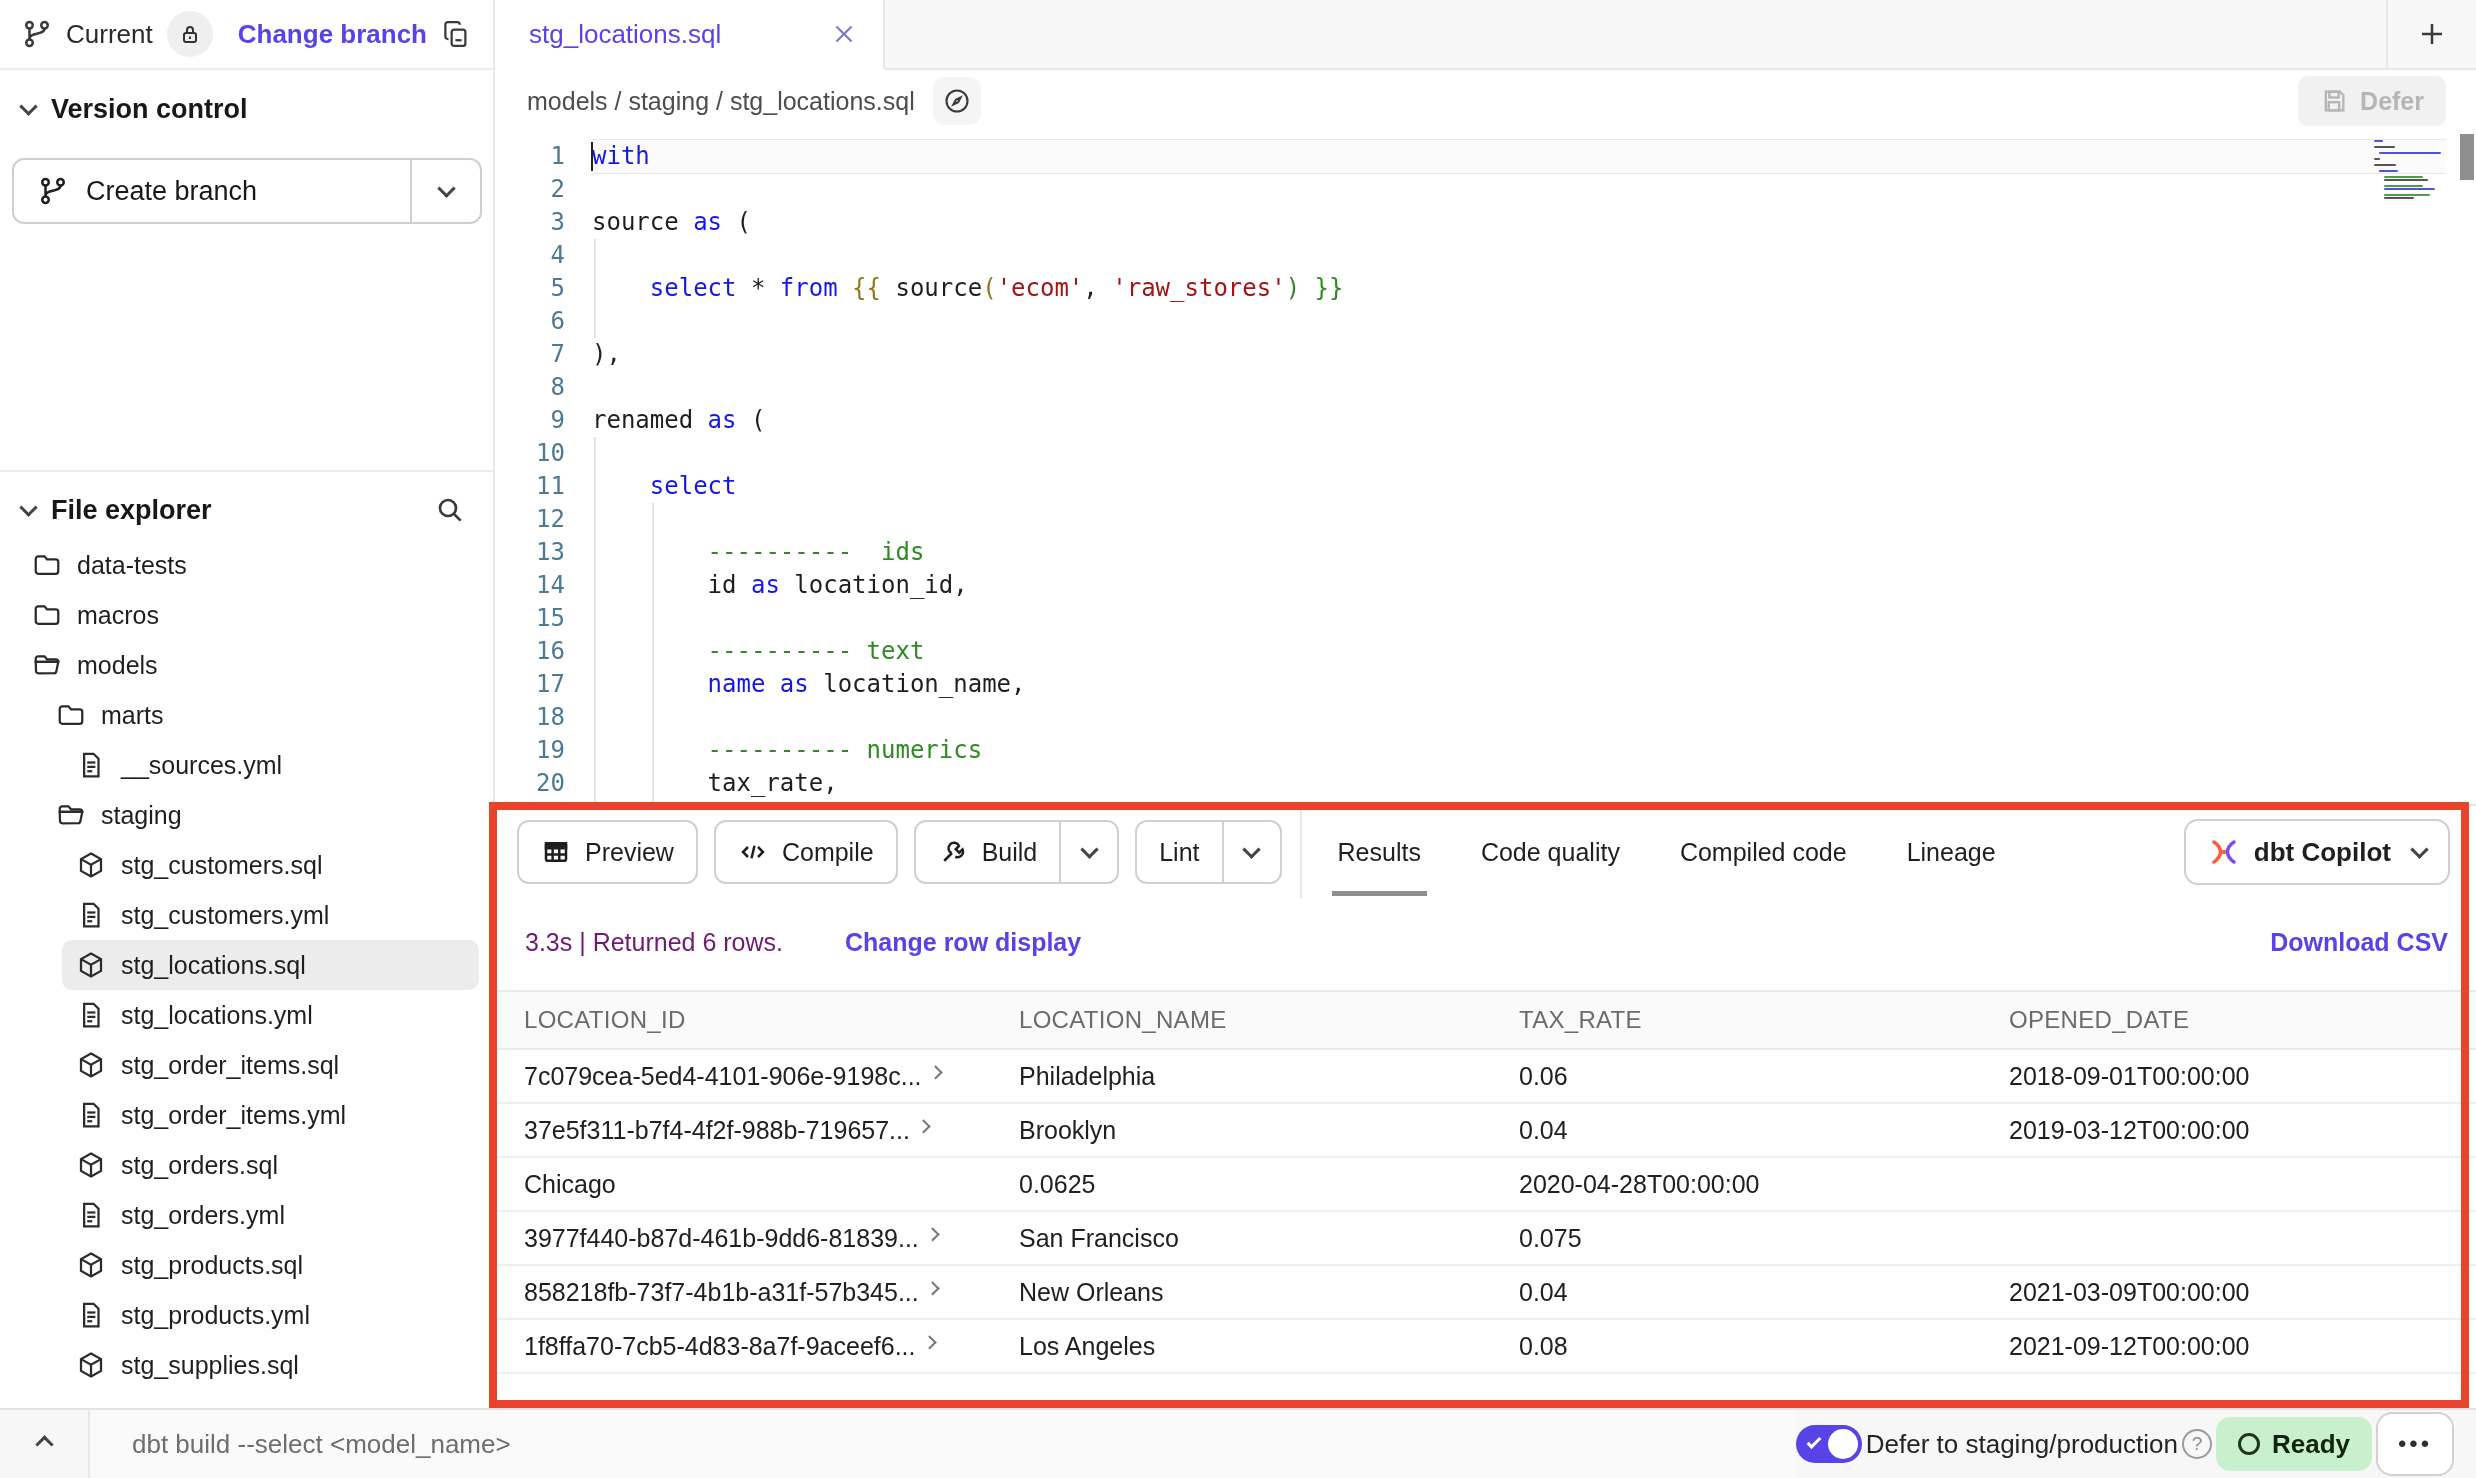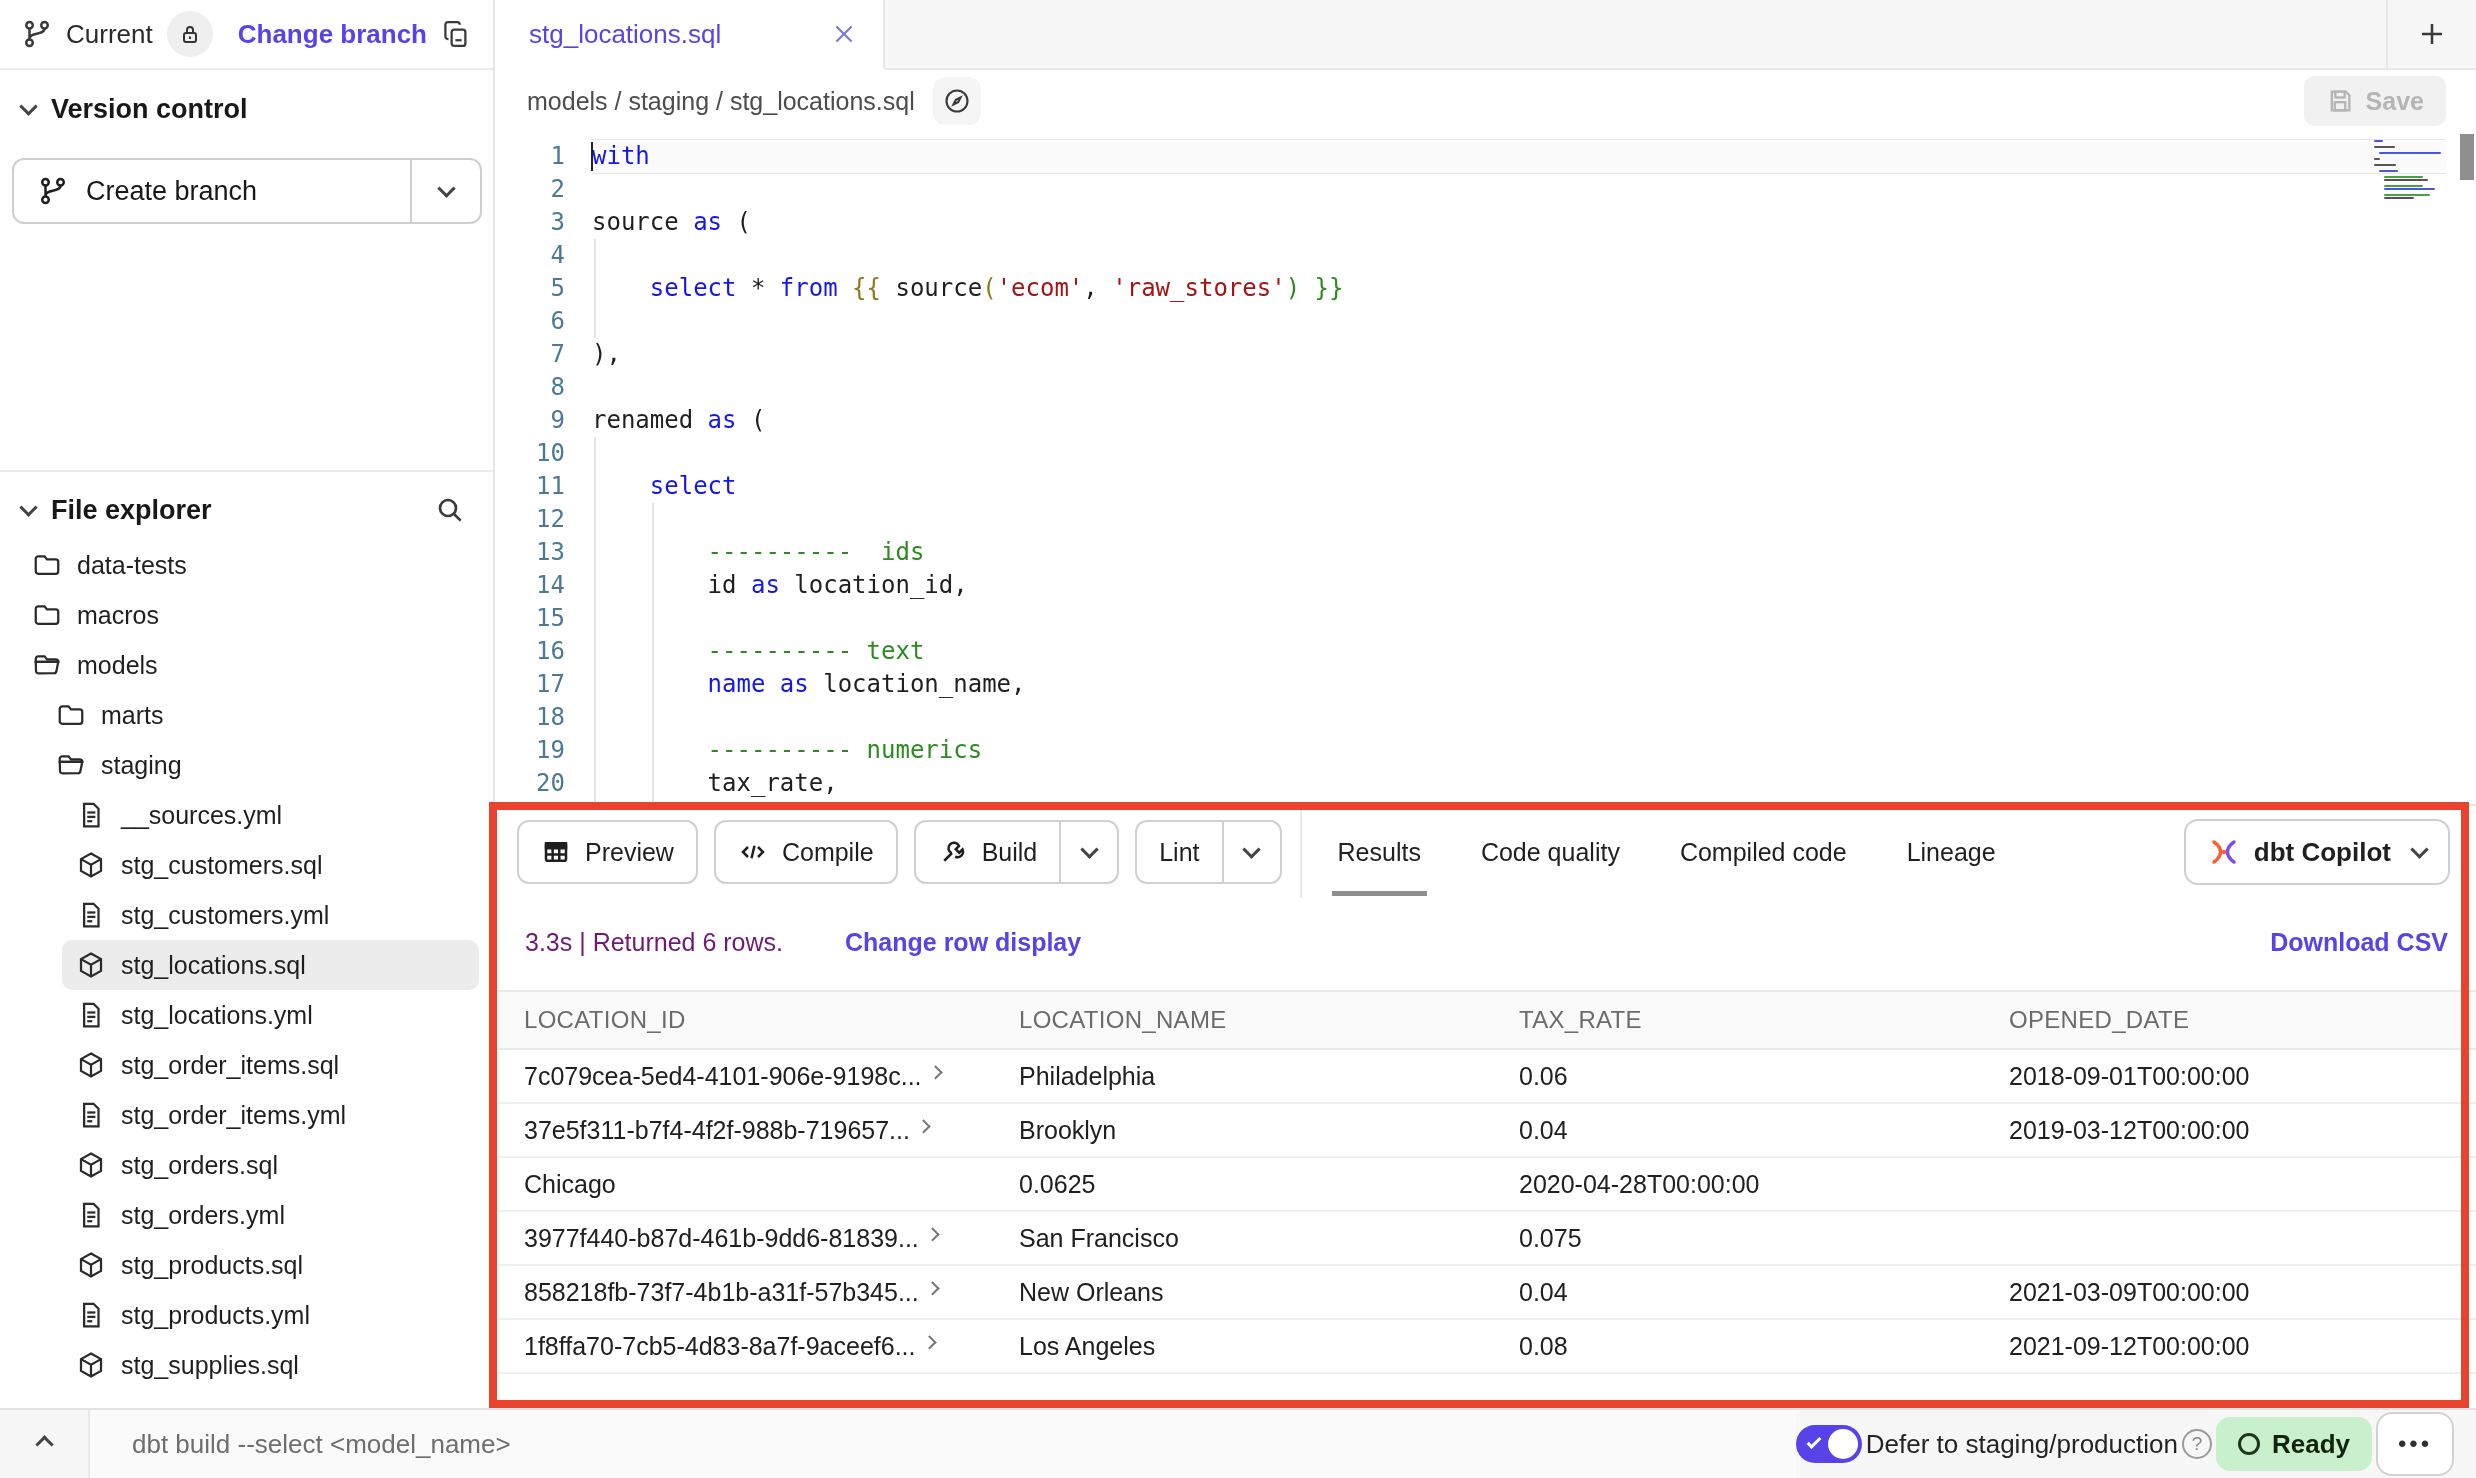--- a/index.html
+++ b/index.html
@@ -191,39 +191,39 @@
         <span>models</span>
       </div>
       <div class="fe-row" style="margin-left: 42px;">
         <span class="ficon">
           <svg width="30" height="30" viewBox="0 0 24 24" fill="none" stroke="#2b2b2b" stroke-width="1.8">
             <path d="M3 7 a2 2 0 0 1 2-2 h5 l2 2.5 h7 a2 2 0 0 1 2 2 V17 a2 2 0 0 1-2 2 H5 a2 2 0 0 1-2-2 Z"></path>
           </svg>
         </span>
         <span>marts</span>
       </div>
-      <div class="fe-row" style="margin-left: 42px;">
-        <span class="ficon">
-          <svg width="30" height="30" viewBox="0 0 24 24" fill="none" stroke="#2b2b2b" stroke-width="1.8">
-            <path d="M3 7 a2 2 0 0 1 2-2 h5 l2 2.5 h7 a2 2 0 0 1 2 2 V9.5 H3 Z"></path>
-            <path d="M3 9.5 H21 L19.5 17 a2 2 0 0 1-2 1.6 H5.2 a2 2 0 0 1-2-1.8 Z"></path>
-          </svg>
-        </span>
-        <span>staging</span>
-      </div>
       <div class="fe-row" style="margin-left: 62px;">
         <span class="ficon">
           <svg width="30" height="30" viewBox="0 0 24 24" fill="none" stroke="#2b2b2b" stroke-width="1.8">
             <path d="M6.5 3 h7.5 l4 4 v14 H6.5 Z"></path>
             <line x1="9" y1="10" x2="15.5" y2="10"></line>
             <line x1="9" y1="13.5" x2="15.5" y2="13.5"></line>
             <line x1="9" y1="17" x2="13" y2="17"></line>
           </svg>
         </span>
         <span>__sources.yml</span>
+      </div>
+      <div class="fe-row" style="margin-left: 42px;">
+        <span class="ficon">
+          <svg width="30" height="30" viewBox="0 0 24 24" fill="none" stroke="#2b2b2b" stroke-width="1.8">
+            <path d="M3 7 a2 2 0 0 1 2-2 h5 l2 2.5 h7 a2 2 0 0 1 2 2 V9.5 H3 Z"></path>
+            <path d="M3 9.5 H21 L19.5 17 a2 2 0 0 1-2 1.6 H5.2 a2 2 0 0 1-2-1.8 Z"></path>
+          </svg>
+        </span>
+        <span>staging</span>
       </div>
       <div class="fe-row" style="margin-left: 62px;">
         <span class="ficon">
           <svg width="30" height="30" viewBox="0 0 24 24" fill="none" stroke="#2b2b2b" stroke-width="1.8">
             <path d="M12 2.8 L20 7.3 V16.7 L12 21.2 L4 16.7 V7.3 Z"></path>
             <path d="M4 7.3 L12 11.8 L20 7.3 M12 11.8 V21.2"></path>
           </svg>
         </span>
         <span>stg_customers.sql</span>
       </div>
@@ -360,21 +360,21 @@
       </span>
     </span>
     <div id="save-btn">
       <span>
         <svg width="28" height="28" viewBox="0 0 24 24" fill="none" stroke="#b5b5b5" stroke-width="2">
             <path d="M5 4 h12 l3 3 v13 H5 Z"></path>
             <rect x="8" y="4" width="8" height="5"></rect>
             <rect x="7.5" y="13" width="9" height="7"></rect>
           </svg>
       </span>
-      <span>Save</span>
+      <span>Defer</span>
     </div>
   </div>
 
   <div id="editor">
     <div id="gutter">
         <div>1</div>
         <div>2</div>
         <div>3</div>
         <div>4</div>
         <div>5</div>

